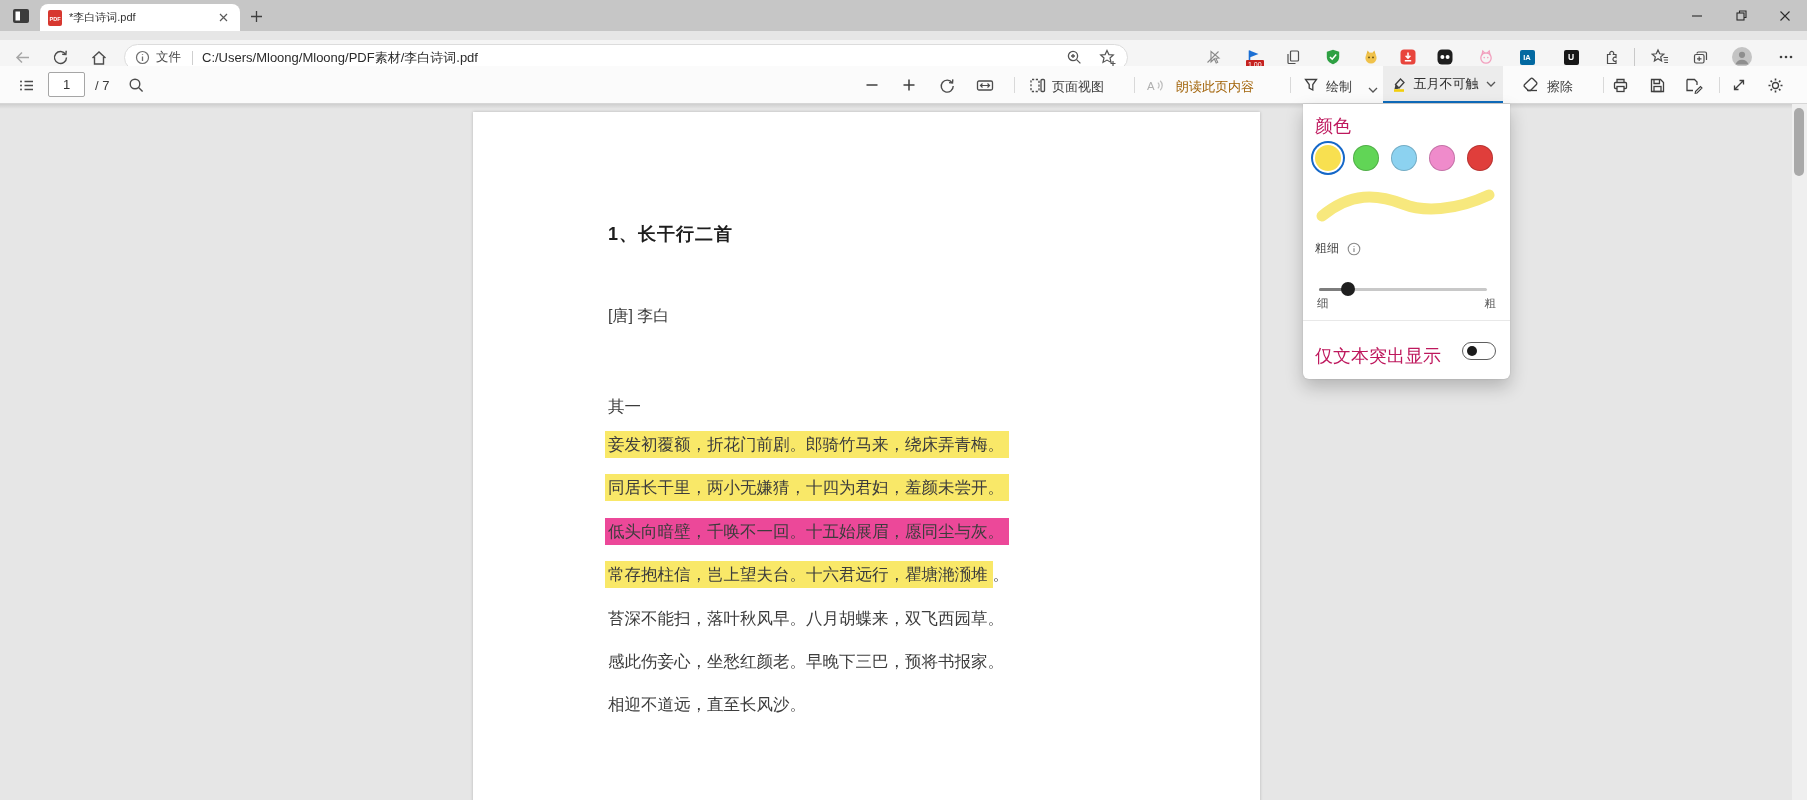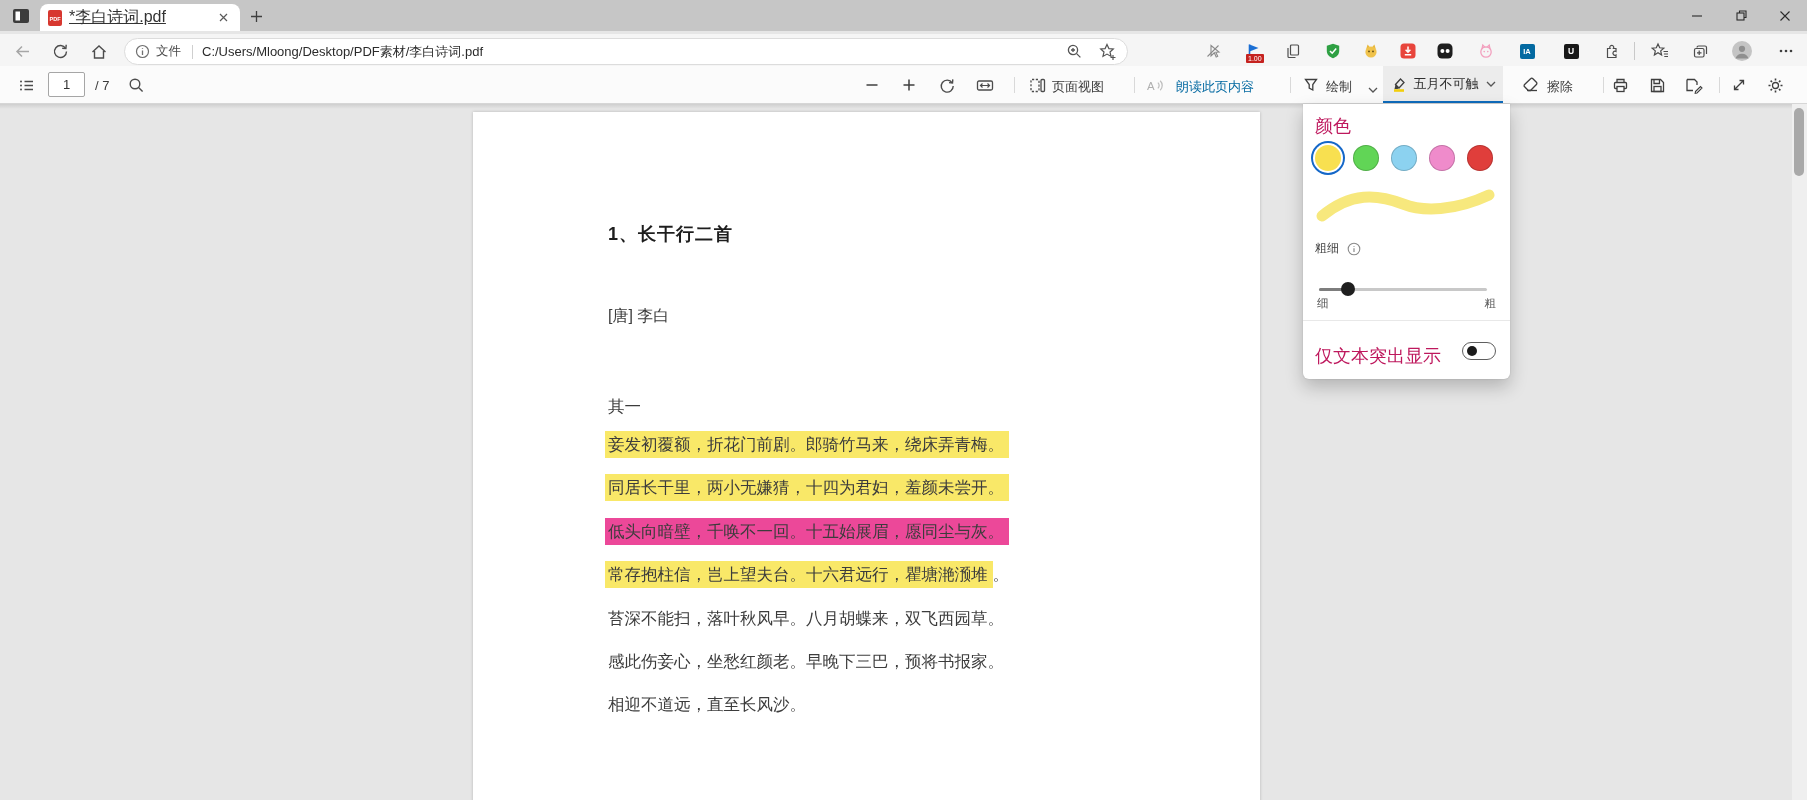--- a/index.html
+++ b/index.html
@@ -8,49 +8,49 @@
     position:relative; width:1807px; height:800px; overflow:hidden;
     font-family:"Liberation Sans","DejaVu Sans",sans-serif;
     background:#E6E6E6; -webkit-font-smoothing:antialiased;
   }
   svg { display:block; }
 
   
   .tabbar { position:absolute; left:0; top:0; width:100%; height:31px; background:#C6C6C6; }
   .tab-actions { position:absolute; left:10px; top:6px; width:22px; height:19px; display:flex; align-items:center; justify-content:center; cursor:pointer; }
   .tab { position:absolute; left:40px; top:4px; width:200px; height:27px; background:#FFFFFF; border-radius:8px 8px 0 0; display:flex; align-items:center; padding:0 8px; }
-  .tabtitle { flex:1; font-size:16px; color:#333; white-space:nowrap; overflow:hidden;text-decoration:underline; }
+  .tabtitle { flex:1; font-size:11px; color:#333; white-space:nowrap; overflow:hidden; }
   .tabclose { width:17px; height:17px; display:flex; align-items:center; justify-content:center; border-radius:4px; }
   .newtab { position:absolute; left:247px; top:7px; width:18px; height:18px; display:flex; align-items:center; justify-content:center; }
   .winctl { position:absolute; right:0; top:0; height:31px; display:flex; }
   .winbtn { width:44px; height:31px; display:flex; align-items:center; justify-content:center; }
 
   
-  .navbar { position:absolute; left:0; top:34px; width:100%; height:35px; background:#F5F5F5; }
+  .navbar { position:absolute; left:0; top:40px; width:100%; height:35px; background:#F5F5F5; }
   .navicon { position:absolute; top:8px; width:19px; height:19px; display:flex; align-items:center; justify-content:center; }
   .pill { position:absolute; left:124px; top:4px; width:1004px; height:27px; background:#fff; border:1px solid #DCDCDC; border-radius:14px; display:flex; align-items:center; padding:0 10px; }
   .pill .filelabel { font-size:12.5px; color:#4a4a4a; margin:0 2px 0 6px; }
   .pill .pdiv { width:1px; height:14px; background:#CFCFCF; margin:0 9px; }
   .pill .url { font-size:13px; color:#2B2B2B; flex:1; white-space:nowrap; overflow:hidden; }
   .pillicon { width:19px; height:19px; margin-left:14px; display:flex; align-items:center; justify-content:center; }
   .ext { position:absolute; top:8px; width:18px; height:18px; display:flex; align-items:center; justify-content:center; }
   .extbadge { position:absolute; left:1246px; top:20px; background:#C5221F; color:#fff; font-size:7px; line-height:9px; padding:0 2px; border-radius:1px; }
   .iabox { width:15px; height:15px; border-radius:2px; background:#0369a1; color:#fff; font-size:7.5px; font-weight:bold; display:flex; align-items:center; justify-content:center; }
   .ubox { width:15px; height:15px; border-radius:2px; background:#181818; color:#fff; font-size:8.5px; font-weight:bold; display:flex; align-items:center; justify-content:center; }
   .navdiv { position:absolute; top:8px; width:1px; height:18px; background:#C9C9C9; }
   .avatar { position:absolute; top:7px; width:20px; height:20px; }
 
   
   .pdfbar { position:absolute; left:0; top:66px; width:100%; height:38px; background:#FBFBFB; border-bottom:1px solid #D6D6D6; }
   .pbi { position:absolute; top:10px; width:18px; height:18px; display:flex; align-items:center; justify-content:center; }
   .pblabel { position:absolute; top:12px; font-size:13px; color:#3A3A3A; white-space:nowrap; }
   .pbsep { position:absolute; top:11px; width:1px; height:16px; background:#D9D9D9; }
   .pagebox { position:absolute; left:48px; top:6px; width:37px; height:25px; border:1px solid #A6A6A6; border-radius:2px; background:#fff; }
   .pagebox input { width:100%; height:100%; border:0; outline:0; text-align:center; font-size:13px; color:#333; font-family:inherit; background:transparent; }
-  .disabled-label { color:#0369a1; }
+  .disabled-label { color:#a16207; }
   .hlblock { position:absolute; left:1383px; top:0; width:120px; height:37px; background:#ECECEC; border-bottom:2px solid #0F6CBD; display:flex; align-items:center; justify-content:center; gap:7px; cursor:pointer; }
   .hlblock .pblabel2 { font-size:13px; color:#2F2F2F; }
 
   
   .content { position:absolute; left:0; top:104px; width:100%; height:696px; background:#E6E6E6; }
   .content::before { content:""; position:absolute; left:0; top:0; width:100%; height:5px; background:linear-gradient(rgba(0,0,0,.10),rgba(0,0,0,0)); pointer-events:none; }
   .page { position:absolute; left:473px; top:8px; width:787px; height:740px; background:#fff; box-shadow:0 0 3px rgba(0,0,0,.20); }
   .doc-title { position:absolute; left:135px; top:110px; font-size:18px; font-weight:bold; color:#1D1D1D; letter-spacing:1px; }
   .doc-author { position:absolute; left:135px; top:194px; font-size:16px; color:#3C3C3C; }
   .doc-section { position:absolute; left:135px; top:284px; font-size:16.5px; color:#3C3C3C; }
@@ -147,21 +147,21 @@
       </svg>
     </div>
 
     <div class="pill">
       <svg width="15" height="15" viewBox="0 0 15 15">
         <circle cx="7.5" cy="7.5" r="6" fill="none" stroke="#6F6F6F" stroke-width="1.2"></circle>
         <path d="M7.5,4 V4.8 M7.5,6.5 V11" stroke="#6F6F6F" stroke-width="1.3"></path>
       </svg>
       <span class="filelabel">文件</span>
       <span class="pdiv"></span>
-      <span class="url">C:/Users/Mloong/Desktop/PDF素材/李白诗词.pdf</span>
+      <span class="url">C:/Users/Mloong/Mloong/PDF素材/李白诗词.pdf</span>
       <span class="pillicon">
         <svg width="17" height="17" viewBox="0 0 17 17">
           <circle cx="7" cy="7" r="4.6" fill="none" stroke="#545454" stroke-width="1.3"></circle>
           <path d="M10.6,10.6 L14.4,14.4 M7,5 V9 M5,7 H9" stroke="#545454" stroke-width="1.3"></path>
         </svg>
       </span>
       <span class="pillicon">
         <svg width="18" height="18" viewBox="0 0 18 18">
           <path d="M8,1.5 L9.9,5.6 L14.3,6 L11,9 L12,13.4 L8,11.1 L4,13.4 L5,9 L1.7,6 L6.1,5.6 Z" fill="none" stroke="#545454" stroke-width="1.2"></path>
           <path d="M14,12 V17 M11.5,14.5 H16.5" stroke="#545454" stroke-width="1.2"></path>

